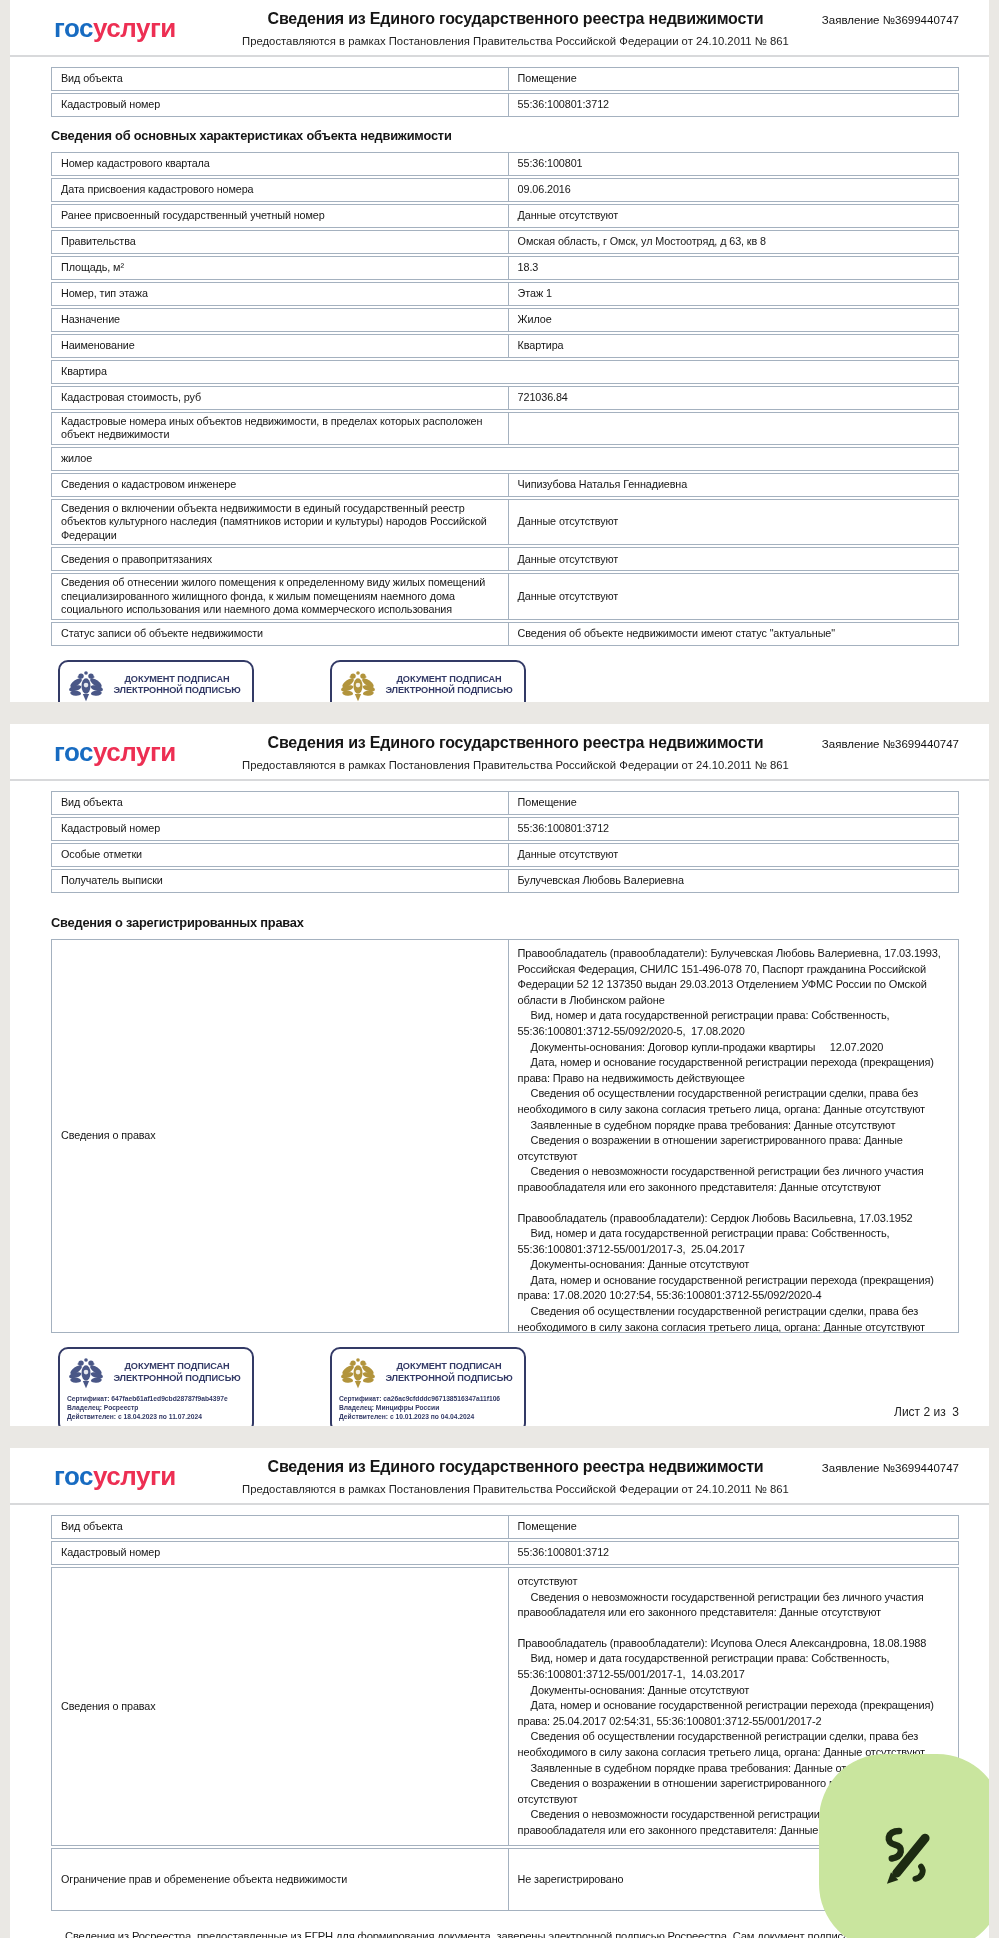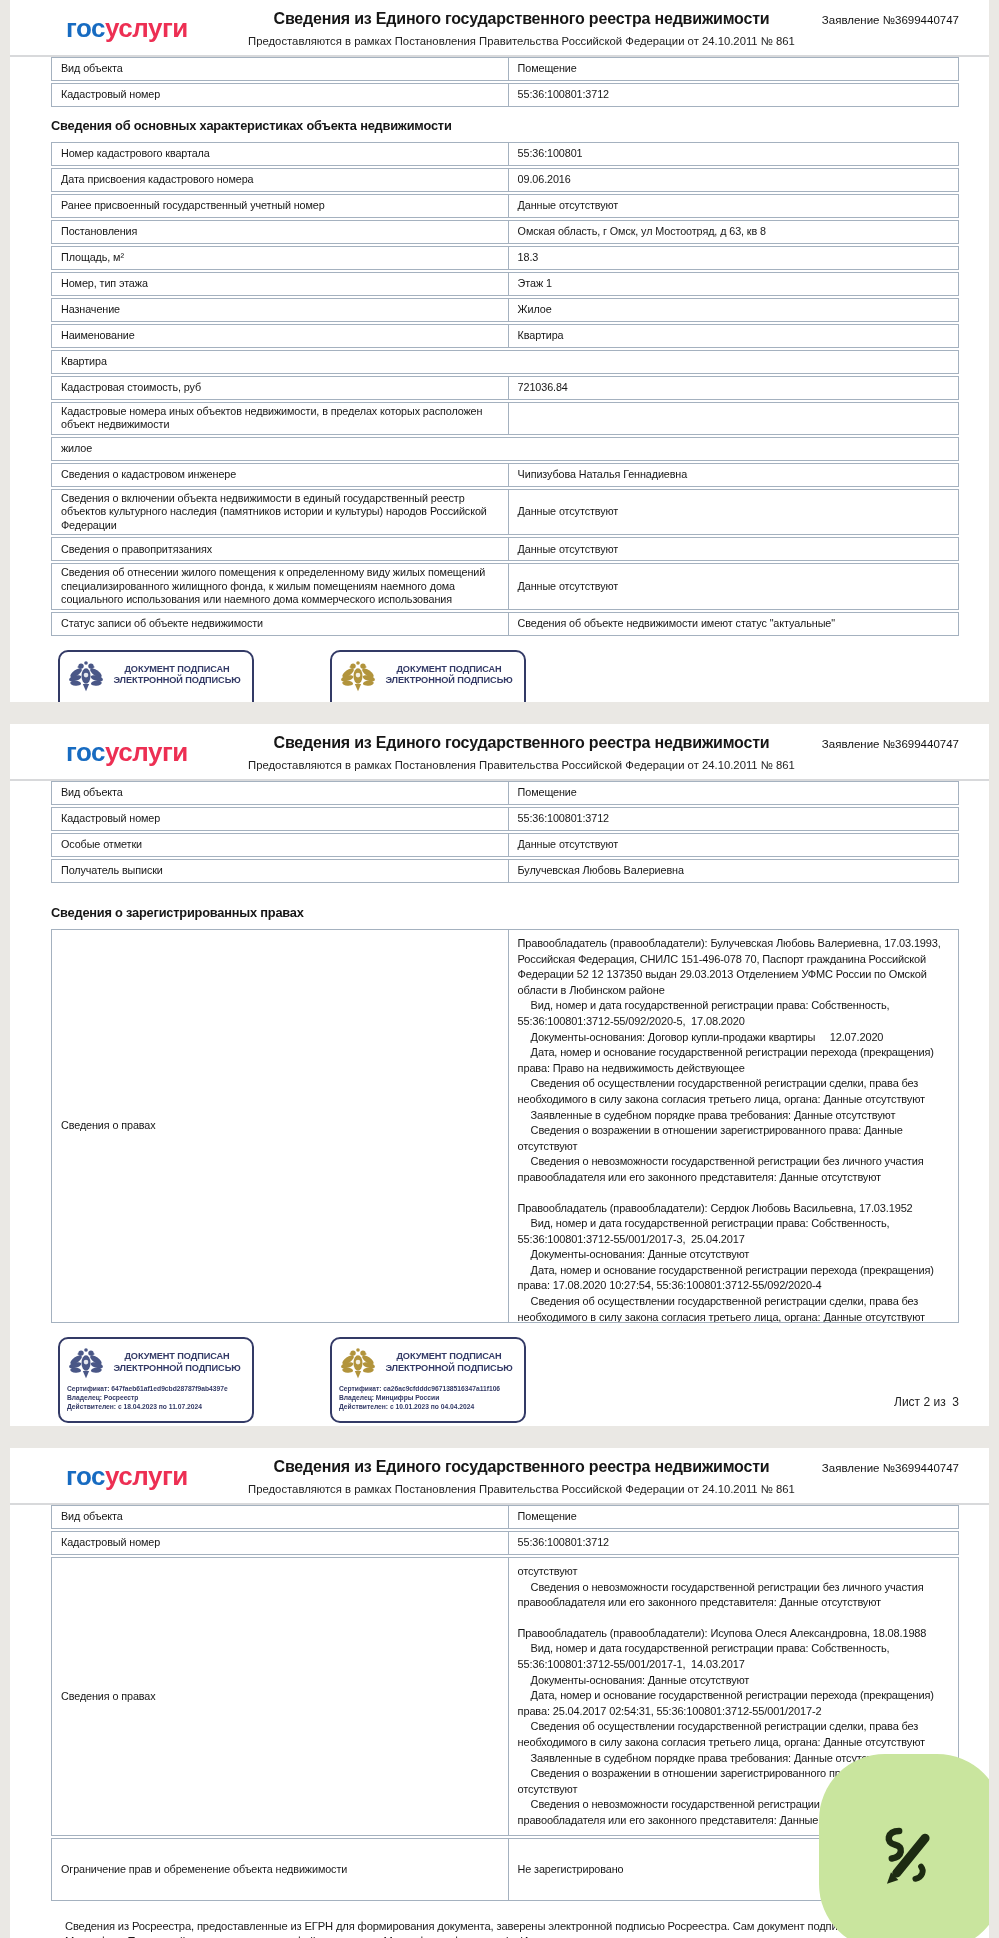--- a/index.html
+++ b/index.html
@@ -10,32 +10,32 @@
   }
   *{box-sizing:border-box; margin:0; padding:0;}
   html,body{width:999px;}
   body{font-family:"Liberation Sans","DejaVu Sans",sans-serif; color:#161616; background:#fff;}
   .canvas{width:999px; height:1938px; background:var(--page-gap); overflow:hidden;}
   .page{background:#fff; margin:0 10px; position:relative; overflow:hidden;}
   .p1,.p2{height:702px;}
   .p3{height:490px;}
   .gap{height:22px;}
   
-  .hdr{display:flex; align-items:flex-start; padding:10px 30px 4px 56px; border-bottom:2px solid #d8d9db; min-height:57px;}
+  .hdr{display:flex; align-items:flex-start; padding:10px 30px 4px 44px; border-bottom:2px solid #d8d9db; min-height:57px;}
   .logo{font-size:26px; font-weight:bold; letter-spacing:-0.5px; line-height:1.1; margin-top:4px; width:168px; flex:0 0 auto;}
   .logo .lb{color:var(--logo-blue);}
   .logo .lr{color:var(--logo-red);}
   .ht{flex:1; text-align:center; padding:0 6px;}
   .title{font-size:16px; font-weight:bold; letter-spacing:-0.2px;}
   .subtitle{font-size:11.3px; margin-top:7px; color:#222;}
   .app{flex:0 0 150px; text-align:right; font-size:11.5px; margin-top:4px; color:#111;}
   
   .pc{padding:0 30px 0 41px;}
   .sect{font-size:12.8px; font-weight:bold; letter-spacing:-0.2px; margin:11px 0 9px 0;}
-  .tbl{margin-top:0;}
+  .tbl{margin-top:10px;}
   .rep{display:contents;}
   .trow{display:flex; border:1px solid var(--table-border); margin-bottom:2px; background:#fff;}
   .tc{padding:2px 9px; font-size:10.8px; line-height:1.25; display:flex; align-items:center; min-height:22px; letter-spacing:-0.1px;}
   .tl{width:50.4%; border-right:1px solid var(--table-border);}
   .trv{flex:1;}
   .rrow .tc{padding:24px 9px;}
   
   .bigrow{align-items:stretch;}
   .rights{flex:1; display:block; padding:6px 9px; max-height:392px; overflow:hidden;}
   .p3 .rights{max-height:none;}
@@ -122,21 +122,21 @@
               <div class="tc tl">Дата присвоения кадастрового номера</div>
               <div class="tc trv">09.06.2016</div>
             </div>
           
             <div class="trow">
               <div class="tc tl">Ранее присвоенный государственный учетный номер</div>
               <div class="tc trv">Данные отсутствуют</div>
             </div>
           
             <div class="trow">
-              <div class="tc tl">Постановления</div>
+              <div class="tc tl">Правительства</div>
               <div class="tc trv">Омская область, г Омск, ул Мостоотряд, д 63, кв 8</div>
             </div>
           
             <div class="trow">
               <div class="tc tl">Площадь, м²</div>
               <div class="tc trv">18.3</div>
             </div>
           
             <div class="trow">
               <div class="tc tl">Номер, тип этажа</div>

